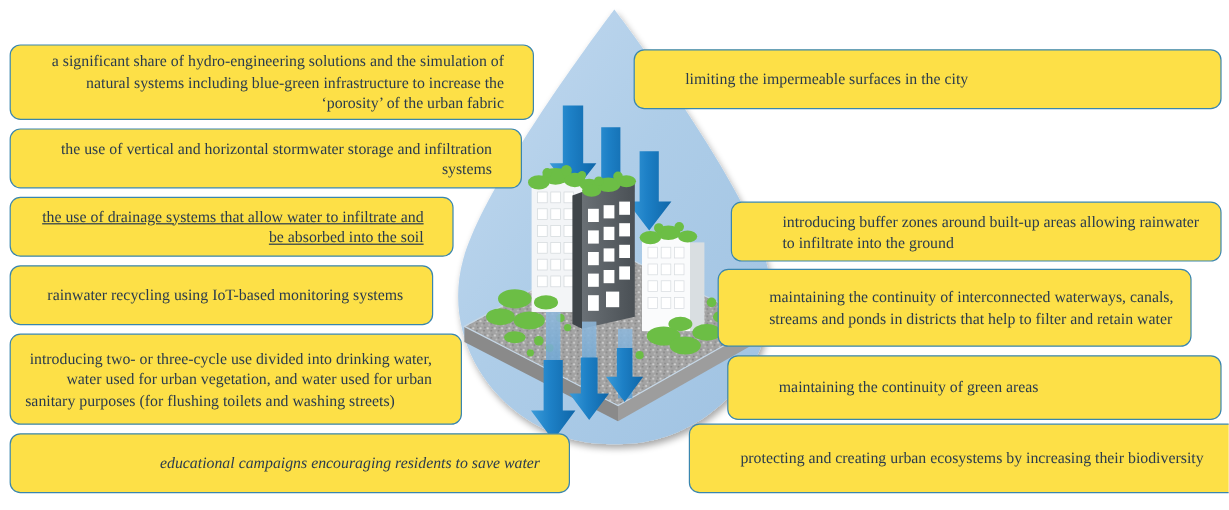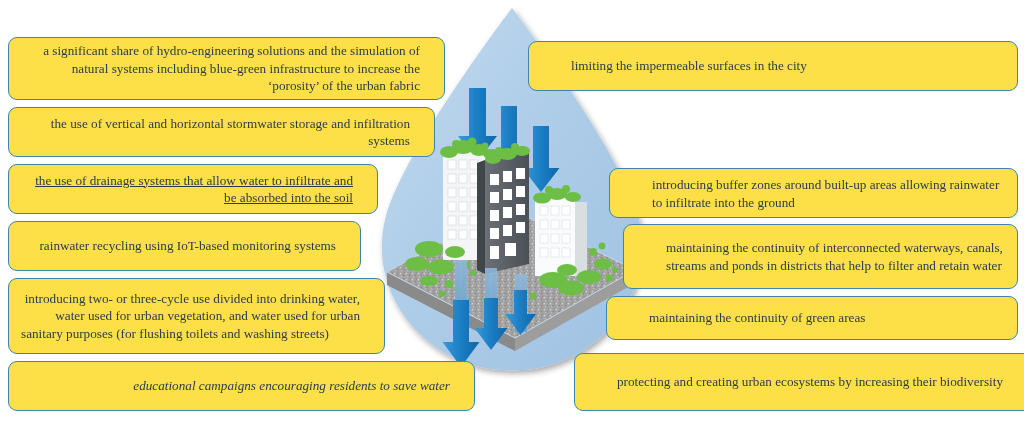--- a/index.html
+++ b/index.html
@@ -54,22 +54,22 @@
   #lbox1{left:8px;  top:107px; width:427px; height:50px;}
   #lbox2{left:8px;  top:164px; width:370px; height:50px;text-decoration:underline;}
   #lbox3{left:8px;  top:221px; width:353px; height:50px;}
   #lbox4{left:8px;  top:278px; width:377px; height:76px;}
   #lbox5{left:8px;  top:361px; width:467px; height:50px;font-style:italic;}
 
   
   #rbox0{left:528px; top:41px;  width:490px; height:50px;}
   #rbox1{left:556px; top:97px;  width:462px; height:65px;}
   #rbox2{left:609px; top:168px; width:409px; height:50px;align-items:flex-end;}
-  #rbox3{left:623px; top:224px; width:395px; height:65px;}
-  #rbox4{left:606px; top:296px; width:412px; height:44px;justify-content:center;}
+  #rbox3{left:598px; top:224px; width:395px; height:65px;}
+  #rbox4{left:606px; top:296px; width:412px; height:54px;justify-content:center;}
   #rbox5{left:534px; top:353px; width:528px; height:58px;margin-left:40px;}
 </style>
 </head>
 <body>
 
 <div id="stage">
 
   <div class="drop-wrap">
     <svg class="drop-svg" width="310" height="412" viewBox="0 0 310 412">
       <defs>

